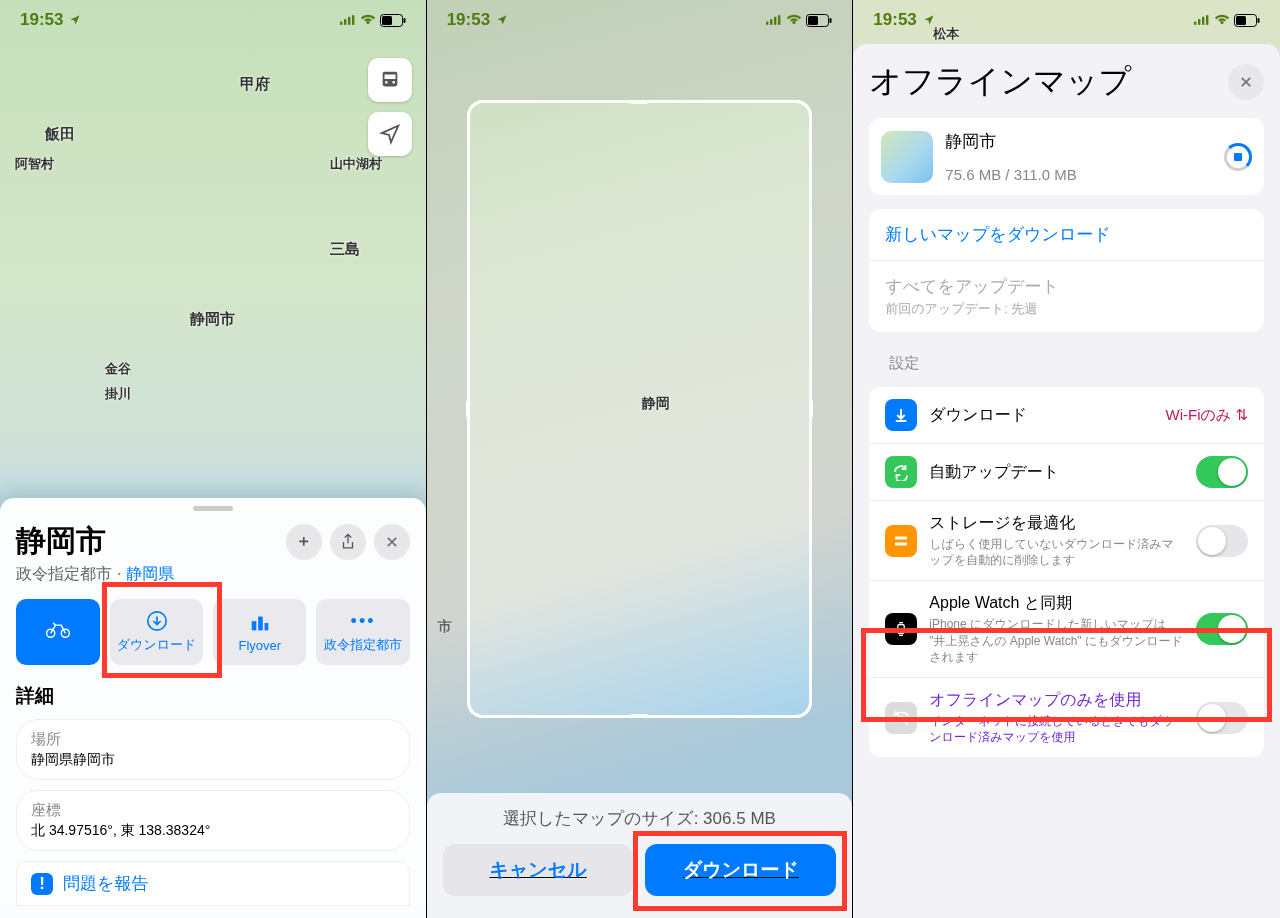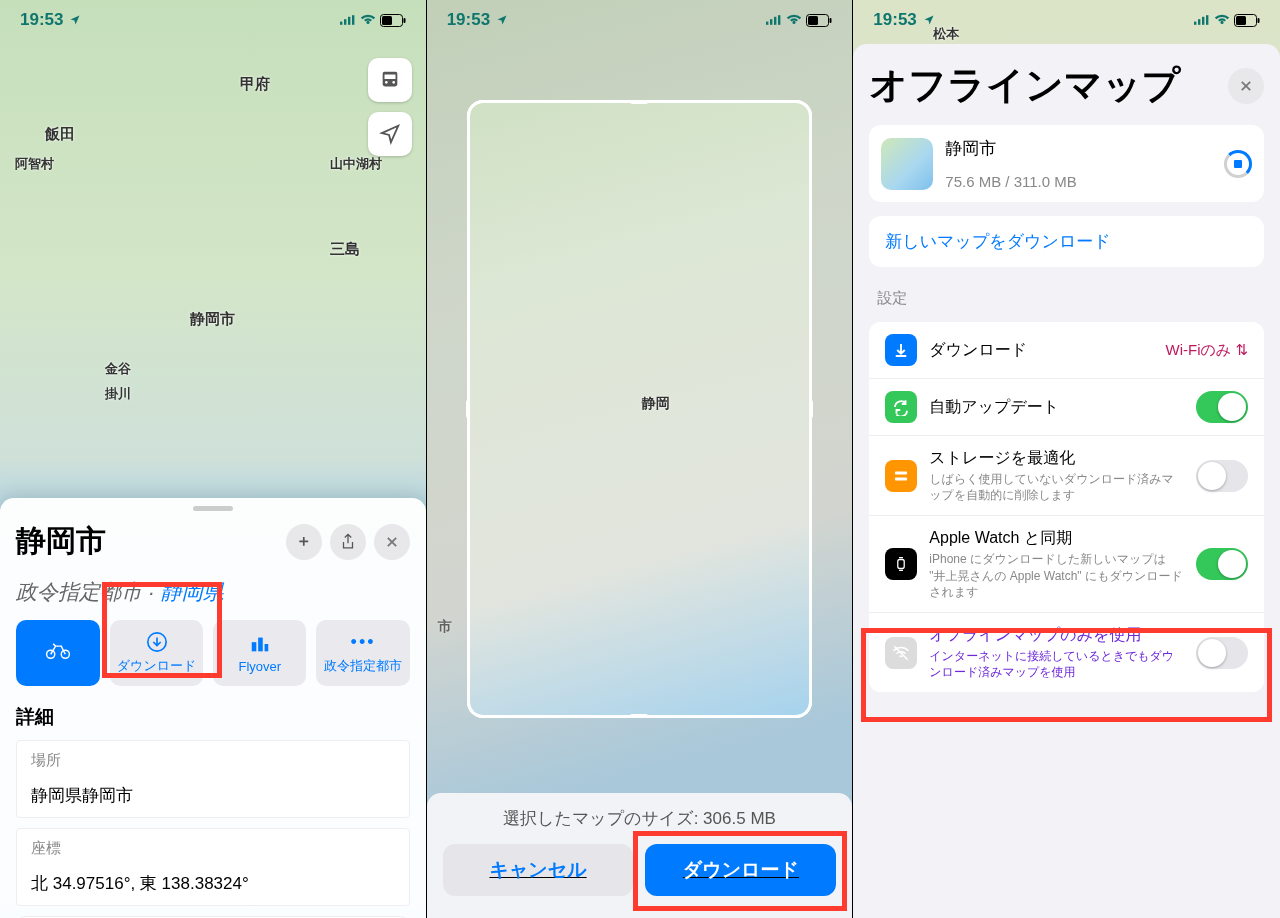--- a/index.html
+++ b/index.html
@@ -2,73 +2,73 @@
 <html><head>
 <meta charset="utf-8">
 <style>
   * { box-sizing: border-box; -webkit-font-smoothing: antialiased; }
   html,body { margin:0; padding:0; font-family: -apple-system, "Helvetica Neue", "Hiragino Kaku Gothic ProN", sans-serif; }
   body { width:1280px; height:918px; background:#000; display:flex; }
   .phone { position:relative; width:426.666px; height:918px; overflow:hidden; background:#eef1f0; border-right:1px solid #000; }
   .map-bg { position:absolute; inset:0; background:linear-gradient(180deg,#c6dfbb 0%, #d3e6c8 30%, #cfe0d9 50%, #a0cfea 60%, #8bc7ec 100%); }
   .map-bg2 { position:absolute; inset:0; background:linear-gradient(165deg,#c8ddba 0%, #dde7d5 30%, #e2e5de 60%, #a4d2ee 80%); }
   .map-bg3 { position:absolute; inset:0; background:linear-gradient(180deg,#dbe4c7 0%, #e3e4e0 100%); }
-  .status-bar { position:absolute; top:0; left:0; right:0; height:40px; display:flex; align-items:center; justify-content:space-between; padding:0 20px; z-index:50; color:#0f766e; font-size:17px; font-weight:600; }
+  .status-bar { position:absolute; top:0; left:0; right:0; height:40px; display:flex; align-items:center; justify-content:space-between; padding:0 20px; z-index:50; color:#4d7c0f; font-size:17px; font-weight:600; }
   .status-left { display:flex; align-items:center; gap:4px; }
   .status-right { display:flex; align-items:center; gap:4px; }
   .sb-icon { width:16px; height:12px; }
   .map-btns { position:absolute; right:14px; top:58px; display:flex; flex-direction:column; gap:10px; z-index:30; }
   .map-btn { width:44px; height:44px; background:#fff; border-radius:10px; display:flex; align-items:center; justify-content:center; box-shadow:0 1px 3px rgba(0,0,0,0.2); color:#555; }
   .sheet { position:absolute; left:0; right:0; bottom:0; background:rgba(255,255,255,0.96); border-radius:14px 14px 0 0; padding:14px 16px 0; box-shadow:0 -2px 20px rgba(0,0,0,0.15); }
   .sheet-handle { width:40px; height:5px; background:#ccc; border-radius:3px; margin:-6px auto 10px; }
   .sheet-title-row { display:flex; align-items:center; }
   .sheet-title { font-size:30px; font-weight:700; flex:1; }
   .round-btn { width:36px; height:36px; border-radius:18px; background:#e8e8ea; display:flex; align-items:center; justify-content:center; color:#555; margin-left:8px; font-weight:600; }
-  .subtitle { margin-top:16px; font-size:21px; color:#666;font-style:italic; }
+  .subtitle { margin-top:2px; font-size:16px; color:#666; }
   .subtitle a { color:#007aff; text-decoration:none; }
   .seg-row { display:flex; gap:10px; margin-top:14px; }
   .seg { flex:1; background:#eaeaee; border-radius:10px; display:flex; flex-direction:column; align-items:center; justify-content:center; height:66px; color:#007aff; font-size:13px; }
   .seg.primary { background:#007aff; color:#fff; }
   .seg svg, .seg .seg-icon { margin-bottom:4px; }
   .highlight-red { position:absolute; border:5px solid #ff3b30; z-index:40; pointer-events:none; }
   .section-h { font-size:19px; font-weight:700; margin:18px 0 10px; }
-  .info-card { background:#fff; border:1px solid #eee; border-radius:4px; padding:10px 14px; margin-bottom:10px; }
+  .info-card { background:#fff; border:1px solid #eee; border-radius:22px; padding:10px 14px; margin-bottom:10px; }
   .info-label { color:#888; font-size:15px; }
-  .info-value { font-size:17px; margin-top:14px; }
+  .info-value { font-size:14px; margin-top:2px; }
   .report-row { display:flex; align-items:center; gap:10px; color:#007aff; font-size:17px; padding:10px 14px; background:#fff; border-radius:10px 10px 0 0; border:1px solid #eee;}
   .report-icon { width:22px; height:22px; background:#007aff; color:#fff; border-radius:6px; display:flex; align-items:center; justify-content:center; font-weight:700;}
   .crop-frame { position:absolute; left:40px; right:40px; top:100px; bottom:200px; border:3px solid #fff; border-radius:16px; box-shadow:0 0 0 2000px rgba(180,184,180,0.35); z-index:20;}
   .crop-handle { position:absolute; width:24px; height:24px; border:3px solid #fff; }
   .crop-handle.tl { top:-3px; left:-3px; border-right:none; border-bottom:none; border-radius:16px 0 0 0;}
   .crop-handle.tr { top:-3px; right:-3px; border-left:none; border-bottom:none; border-radius:0 16px 0 0;}
   .crop-handle.bl { bottom:-3px; left:-3px; border-right:none; border-top:none; border-radius:0 0 0 16px;}
   .crop-handle.br { bottom:-3px; right:-3px; border-left:none; border-top:none; border-radius:0 0 16px 0;}
   .crop-handle.mid { width:18px; height:4px; background:#fff; border:none; border-radius:2px;}
   .map-label { position:absolute; font-size:15px; font-weight:600; color:#333; text-shadow:0 0 3px #fff; z-index:22;}
   .bottom-bar { position:absolute; left:0; right:0; bottom:0; background:rgba(245,245,247,0.96); padding:14px 16px 22px; border-radius:14px 14px 0 0; z-index:30; }
   .size-text { text-align:center; font-size:17px; color:#555; margin-bottom:14px; }
   .btn-row { display:flex; gap:12px;text-decoration:underline; }
   .btn { flex:1; height:52px; border-radius:12px; display:flex; align-items:center; justify-content:center; font-size:19px; font-weight:600; }
   .btn.cancel { background:#e6e6ea; color:#007aff; }
   .btn.download { background:#007aff; color:#fff; }
   .p3-sheet { position:absolute; left:0; right:0; top:44px; bottom:0; background:#f2f2f7; border-radius:14px 14px 0 0; padding:16px; overflow:hidden; }
   .p3-title-row { display:flex; align-items:center; }
-  .p3-title { font-size:38px; font-weight:700; flex:1; }
+  .p3-title { font-size:32px; font-weight:400; flex:1; }
   .dl-card { background:#fff; border-radius:12px; padding:12px; margin-top:14px; display:flex; align-items:center; gap:12px; }
   .dl-thumb { width:52px; height:52px; border-radius:10px; background:linear-gradient(135deg,#cfe8b8 0%, #a8d7f0 60%, #7ec0ec 100%); }
   .dl-name { font-size:17px; font-weight:500; }
   .dl-size { font-size:15px; color:#888; margin-top:13px; }
   .dl-prog { width:28px; height:28px; border:3px solid #d0d0d0; border-top-color:#007aff; border-right-color:#007aff; border-radius:50%; display:flex; align-items:center; justify-content:center;}
   .dl-stop { width:8px; height:8px; background:#007aff; border-radius:1px;}
   .list-card { background:#fff; border-radius:12px; margin-top:14px; overflow:hidden; }
   .list-row { padding:14px 16px; font-size:17px; color:#007aff; border-bottom:1px solid #eee;}
   .list-row:last-child { border-bottom:none; }
   .list-row.muted { color:#aaa; }
   .list-sub { font-size:13px; color:#aaa; margin-top:2px;}
-  .sect-label { font-size:15px; color:#888; margin:22px 0 8px 8px; }
+  .sect-label { font-size:15px; color:#888; margin:22px 0 8px 20px; }
   .setting-row { display:flex; align-items:center; padding:12px 16px; border-bottom:1px solid #eee; gap:12px; background:#fff;}
   .setting-row:last-child { border-bottom:none;}
   .setting-icon { width:32px; height:32px; border-radius:8px; display:flex; align-items:center; justify-content:center; flex-shrink:0;}
   .setting-body { flex:1; min-width:0;}
   .setting-title { font-size:16px; color:#000;}
   .setting-sub { font-size:12px; color:#888; margin-top:2px; line-height:1.35;}
   .setting-value { font-size:15px; color:#be185d; }
   .toggle { width:52px; height:32px; border-radius:16px; background:#e5e5ea; position:relative; flex-shrink:0;}
   .toggle.on { background:#34c759;}
   .toggle .knob { position:absolute; width:28px; height:28px; background:#fff; border-radius:14px; top:2px; left:2px; box-shadow:0 1px 3px rgba(0,0,0,0.3);}
@@ -292,20 +292,24 @@
         <div class="dl-name">静岡市</div>
         <div class="dl-size">75.6 MB / 311.0 MB</div>
       </div>
       <div class="dl-prog">
           <div class="dl-stop"></div>
         </div>
     </div>
 
     <div class="list-card">
       <div class="list-row">新しいマップをダウンロード</div>
+      <div class="list-row muted">
+        <div>すべてをアップデート</div>
+        <div class="list-sub">前回のアップデート: 先週</div>
+      </div>
     </div>
 
     <div class="sect-label">設定</div>
 
     <div class="list-card">
       <div class="setting-row">
         <div class="setting-icon" style="background:#007aff">
           <svg width="18" height="18" viewBox="0 0 24 24" fill="none" stroke="#fff" stroke-width="2.5">
               <path d="M12 4v12m-5-4l5 5 5-5M5 20h14"></path>
             </svg>

